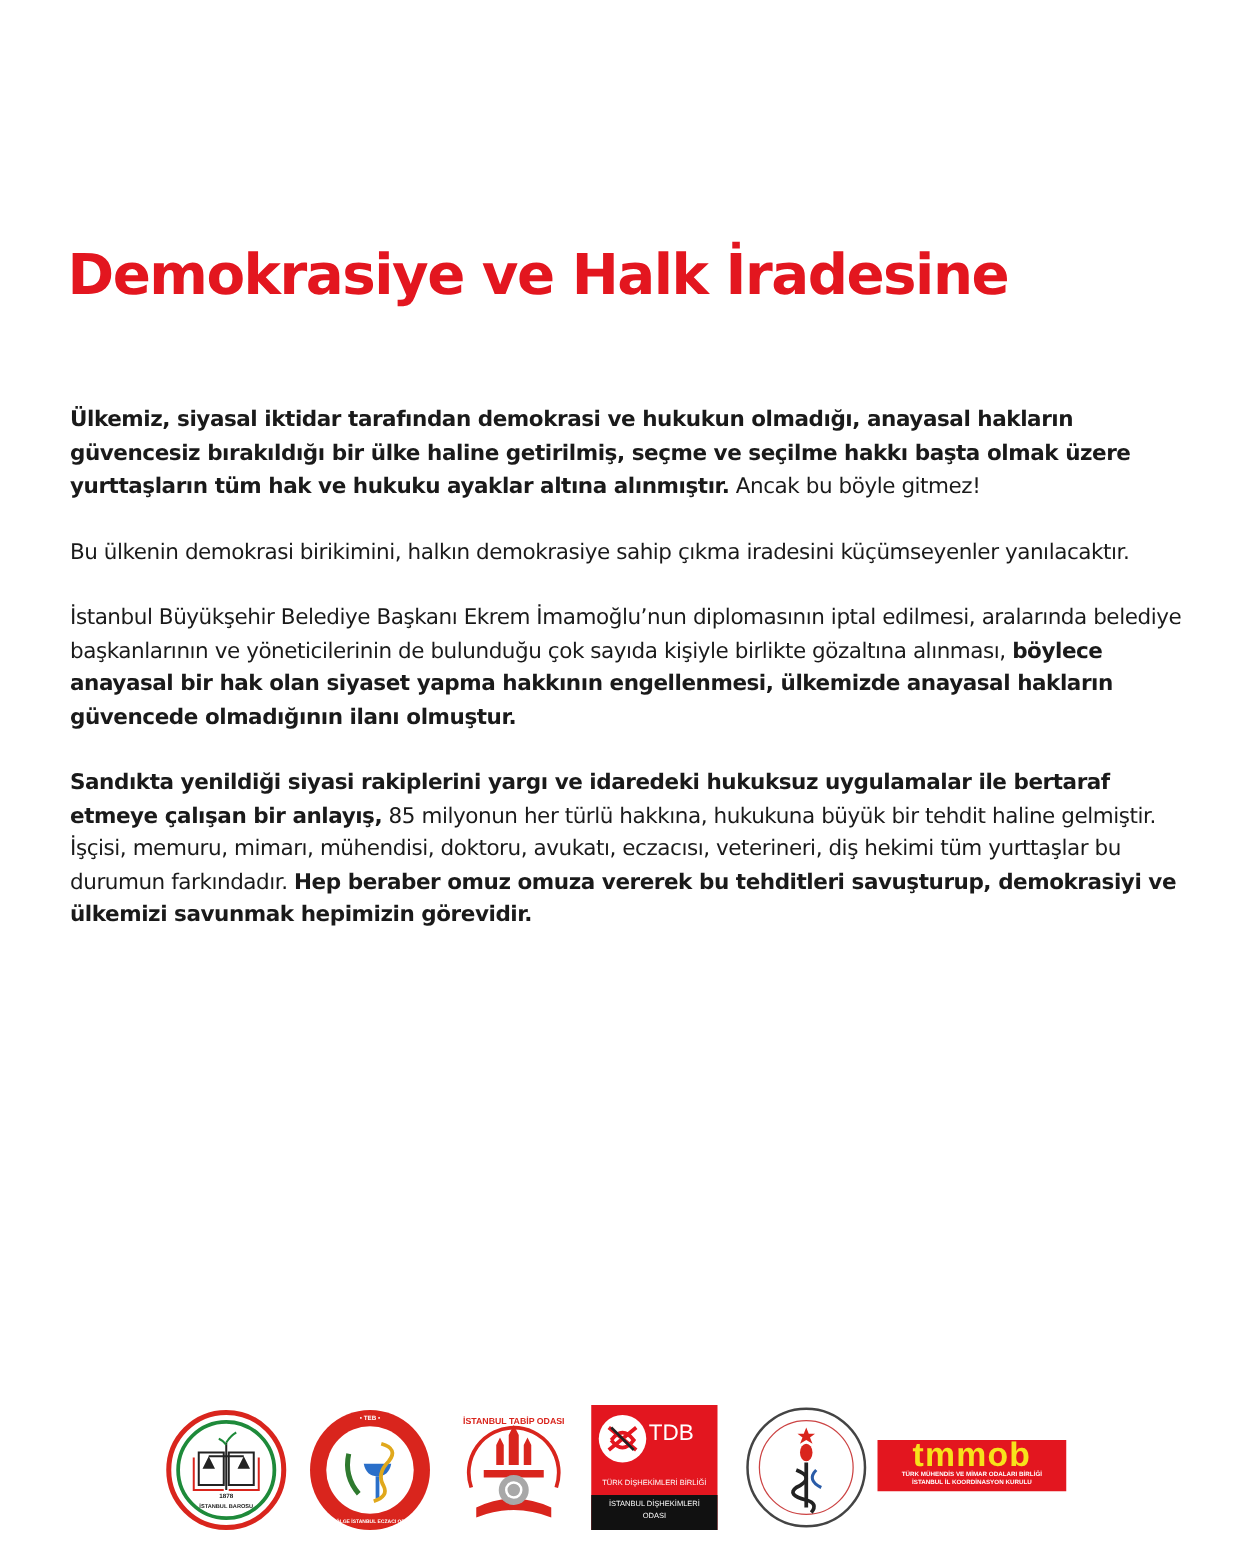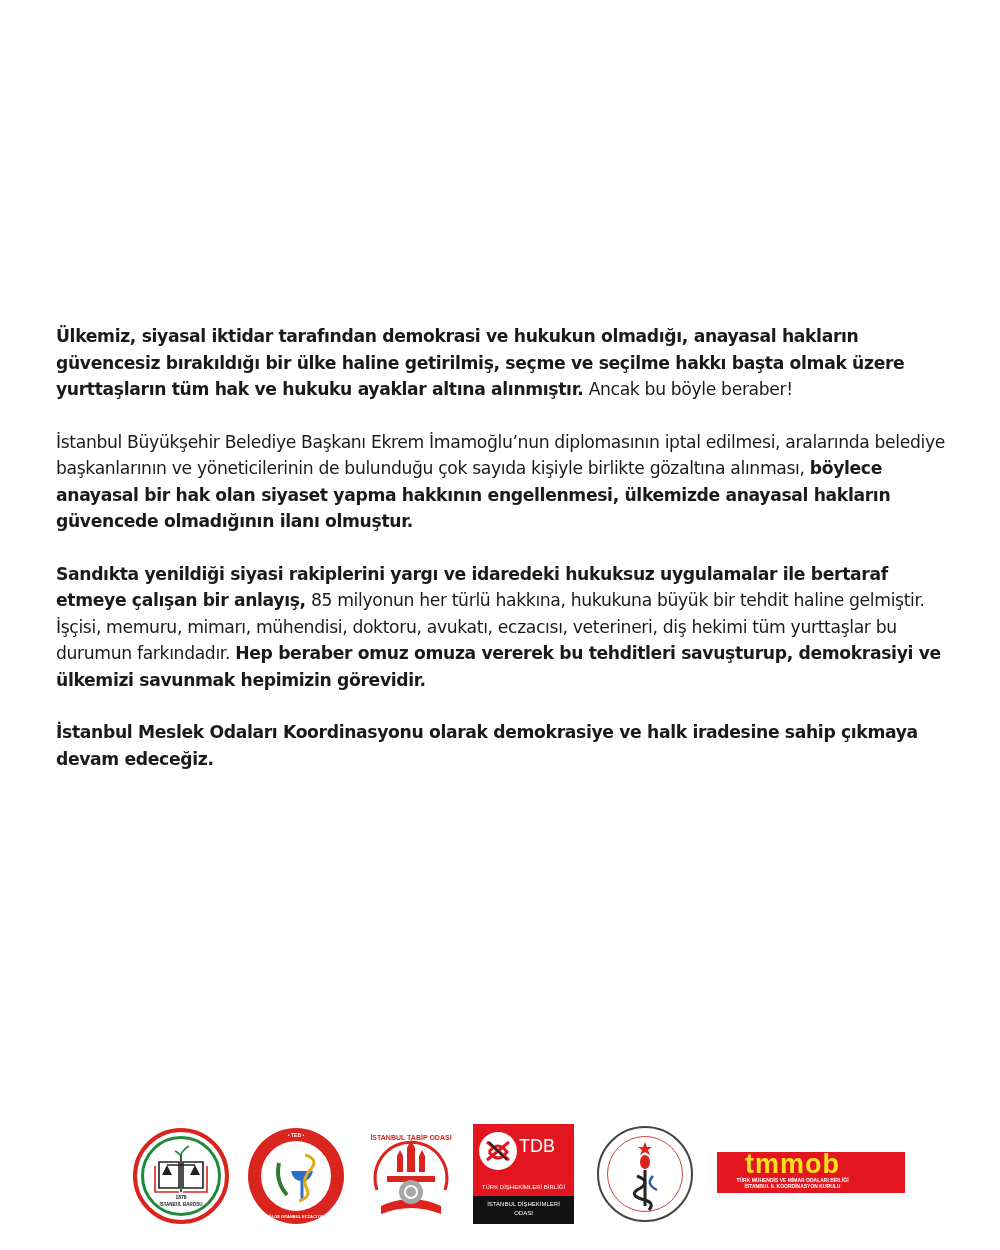--- a/index.html
+++ b/index.html
@@ -19,37 +19,37 @@
   .baro .inner { position:absolute; left:4px; top:4px; right:4px; bottom:4px; border:3px solid #1e8a3a; border-radius:50%; }
   .eczaci { left: 248px; top: 8px; width: 96px; height: 96px; background: #d9251d; }
   .eczaci .inner { position:absolute; left:13px; top:13px; width:70px; height:70px; border-radius:50%; background:#fff; }
   .tabip { left: 367px; top: 0px; width: 88px; height: 108px; }
   .tdb { left: 473px; top: 4px; width: 101px; height: 100px; background: #e3161f; }
   .tdb .tdb-text { position:absolute; left:46px; top:12px; font-family:"Liberation Sans", sans-serif; font-weight:normal; font-size:18px; color:#fff; }
   .tdb .tdb-sub { position:absolute; left:0; top:60px; width:101px; text-align:center; font-size:6px; color:#fff; font-family:"Liberation Sans", sans-serif; }
   .tdb .tdb-black { position:absolute; left:0; top:72px; width:101px; height:28px; background:#111; color:#fff; font-size:6px; text-align:center; line-height:9px; padding-top:4px; box-sizing:border-box; font-family:"Liberation Sans", sans-serif; }
   .vet { left: 597px; top: 6px; width: 96px; height: 96px; border: 2px solid #444; background:#fff; }
   .vet .inner { position:absolute; left:8px; top:8px; right:8px; bottom:8px; border:1px solid #c44; border-radius:50%; }
-  .tmmob { left: 717px; top: 32px; width: 151px; height: 41px; background: #e3161f; padding-left: 37px; }
+  .tmmob { left: 702px; top: 32px; width: 151px; height: 41px; background: #e3161f; }
   .tmmob .tm-main { position:absolute; left:0; top:-3px; width:151px; text-align:center; font-family:"Liberation Sans", sans-serif; font-weight:bold; font-size:27px; color:#f7e21b; letter-spacing:1px; }
   .tmmob .tm-sub { position:absolute; left:0; top:25px; width:151px; text-align:center; font-size:5px; line-height:6px; color:#fff; font-family:"Liberation Sans", sans-serif; font-weight:bold; }
   .ring-text { position:absolute; left:0; width:100%; text-align:center; font-size:5px; font-weight:bold; font-family:"Liberation Sans", sans-serif; }
 </style>
 </head>
 <body>
 
 <h1 class="title">
-  <br>
+  <span>Demokrasiye ve Halk İradesine</span><br>
 </h1>
 
 <div class="body">
-  <p><b>Ülkemiz, siyasal iktidar tarafından demokrasi ve hukukun olmadığı, anayasal hakların güvencesiz bırakıldığı bir ülke haline getirilmiş, seçme ve seçilme hakkı başta olmak üzere yurttaşların tüm hak ve hukuku ayaklar altına alınmıştır.</b><span> Ancak bu böyle beraber!</span></p>
+  <p><b>Ülkemiz, siyasal iktidar tarafından demokrasi ve hukukun olmadığı, anayasal hakların güvencesiz bırakıldığı bir ülke haline getirilmiş, seçme ve seçilme hakkı başta olmak üzere yurttaşların tüm hak ve hukuku ayaklar altına alınmıştır.</b><span> Ancak bu böyle gitmez!</span></p>
+  <p><span>Bu ülkenin demokrasi birikimini, halkın demokrasiye sahip çıkma iradesini küçümseyenler yanılacaktır.</span></p>
   <p><span>İstanbul Büyükşehir Belediye Başkanı Ekrem İmamoğlu’nun diplomasının iptal edilmesi, aralarında belediye başkanlarının ve yöneticilerinin de bulunduğu çok sayıda kişiyle birlikte gözaltına alınması, </span><b>böylece anayasal bir hak olan siyaset yapma hakkının engellenmesi, ülkemizde anayasal hakların güvencede olmadığının ilanı olmuştur.</b></p>
   <p><b>Sandıkta yenildiği siyasi rakiplerini yargı ve idaredeki hukuksuz uygulamalar ile bertaraf etmeye çalışan bir anlayış,</b><span> 85 milyonun her türlü hakkına, hukukuna büyük bir tehdit haline gelmiştir. İşçisi, memuru, mimarı, mühendisi, doktoru, avukatı, eczacısı, veterineri, diş hekimi tüm yurttaşlar bu durumun farkındadır. </span><b>Hep beraber omuz omuza vererek bu tehditleri savuşturup, demokrasiyi ve ülkemizi savunmak hepimizin görevidir.</b></p>
-  <p><b>İstanbul Meslek Odaları Koordinasyonu olarak demokrasiye ve halk iradesine sahip çıkmaya devam edeceğiz.</b></p>
 </div>
 
 <div class="logos">
 
   <div class="logo circle-logo baro">
     <div class="inner"></div>
     <svg width="88" height="88" style="position:absolute;left:0;top:0" viewBox="0 0 88 88">
       <path d="M22 30 h20 v26 h-20 z M46 30 h20 v26 h-20 z" fill="none" stroke="#222" stroke-width="1.6"></path>
       <path d="M18 34 v26 h24 M70 34 v26 h-24" fill="none" stroke="#d9251d" stroke-width="1.6"></path>
       <path d="M44 22 v38 M30 33 h28" stroke="#222" stroke-width="1.6"></path>

